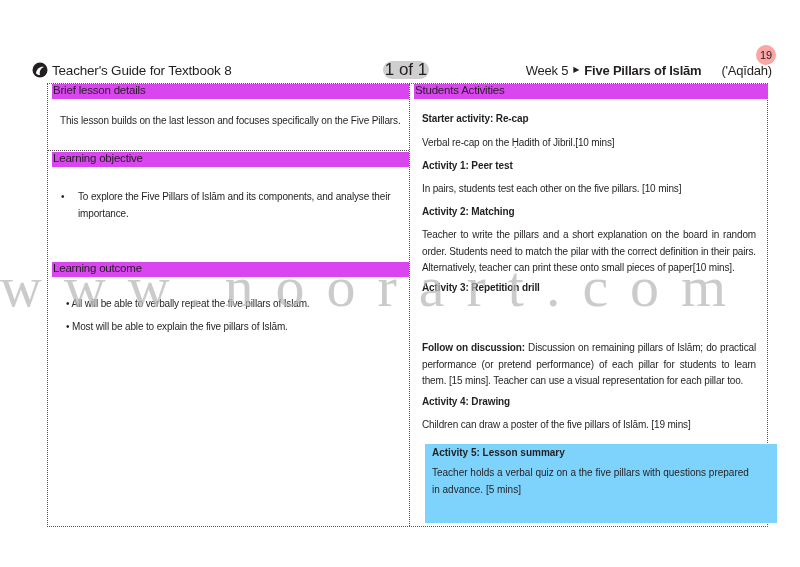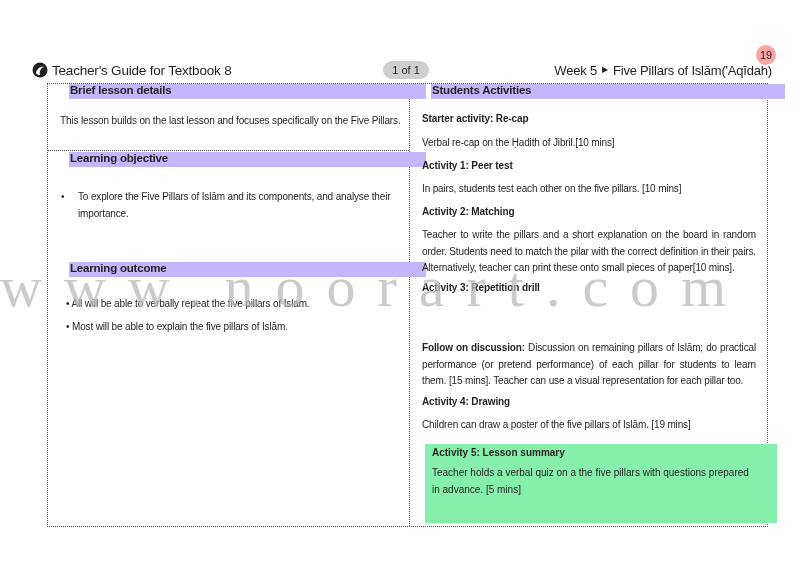--- a/index.html
+++ b/index.html
@@ -11,51 +11,51 @@
     border-radius: 50%; background: #fca5a5; color: #231f20;
     font-size: 11px; line-height: 20px; text-align: center; font-family: "Liberation Sans", sans-serif;
   }
 
   .hdr-left { position: absolute; left: 32px; top: 61px; height: 18px; display: flex; align-items: center; }
   .logo { width: 16px; height: 16px; margin-right: 4px; }
   .hdr-title { font-size: 13.5px; letter-spacing: -0.2px; color: #231f20; }
 
   .pager {
     position: absolute; left: 383px; top: 61px; width: 46px; height: 18px;
-    border-radius: 9px; background: #cfcfcf; font-size: 11px; line-height: 18px; text-align: center; color: #231f20;
+    border-radius: 9px; background: #cfcfcf; font-size: 17px; line-height: 18px; text-align: center; color: #231f20;
   }
 
   .hdr-right { position: absolute; right: 28px; top: 61px; height: 18px; display: flex; align-items: center; font-size: 13px; letter-spacing: -0.2px; }
   .hdr-right .arrow { font-size: 8px; margin: 0 5px; position: relative; top: -1px; }
-  .hdr-right .bold { font-weight: normal; margin-right: 0; text-align: right; }
+  .hdr-right .bold { font-weight: bold; margin-right: 20px; text-align: right; }
 
   .frame {
     position: absolute; left: 47px; top: 83px; width: 721px; height: 444px;
     border: 1px dotted #555;
   }
   .divider { position: absolute; left: 361px; top: 0; width: 0; height: 100%; border-left: 1px dotted #555; }
 
   .col-left { position: absolute; left: 0; top: 0; width: 361px; height: 100%; }
   .col-right { position: absolute; left: 362px; top: 0; width: 358px; height: 100%; }
 
   .sec-head {
-    position: absolute; left: 21px; height: 15px; background: #c4b5fd;
-    font-size: 11.5px; font-weight: bold; line-height: 13px; padding-left: 1px; letter-spacing: -0.2px;
+    position: absolute; left: 4px; height: 15px; background: #d946ef;
+    font-size: 11.5px; font-weight: normal; line-height: 13px; padding-left: 1px; letter-spacing: -0.2px;
   }
   .sec-head.w-left { width: 357px; }
   .sec-head.w-right { width: 354px; }
   .h-line { position: absolute; left: 0; width: 100%; border-top: 1px dotted #555; }
 
   .body-text { position: absolute; font-size: 10px; line-height: 18px; letter-spacing: -0.15px; color: #231f20; }
 
   .act-title { position: absolute; left: 12px; font-size: 10px; font-weight: bold; letter-spacing: -0.1px; }
   .act-body { position: absolute; left: 12px; width: 334px; font-size: 10px; line-height: 16.5px; text-align: justify; letter-spacing: -0.15px; }
   .act-body b { font-weight: bold; }
 
-  .summary-box { position: absolute; left: 15px; top: 360px; width: 352px; height: 79px; background: #86efac; }
+  .summary-box { position: absolute; left: 15px; top: 360px; width: 352px; height: 79px; background: #7dd3fc; }
   .summary-box .t { position: absolute; left: 7px; top: 3px; font-size: 10px; font-weight: bold; }
   .summary-box .b { position: absolute; left: 7px; top: 21px; width: 325px; font-size: 10px; line-height: 16.5px; }
 
   .watermark {
     position: absolute; left: 0; top: 258px; width: 800px; height: 58px;
     font-family: "Liberation Serif", serif; font-size: 58px; letter-spacing: 22px;
     color: rgba(185,185,185,0.75); white-space: nowrap; line-height: 58px; pointer-events: none; 
   }
 </style>
 </head>

